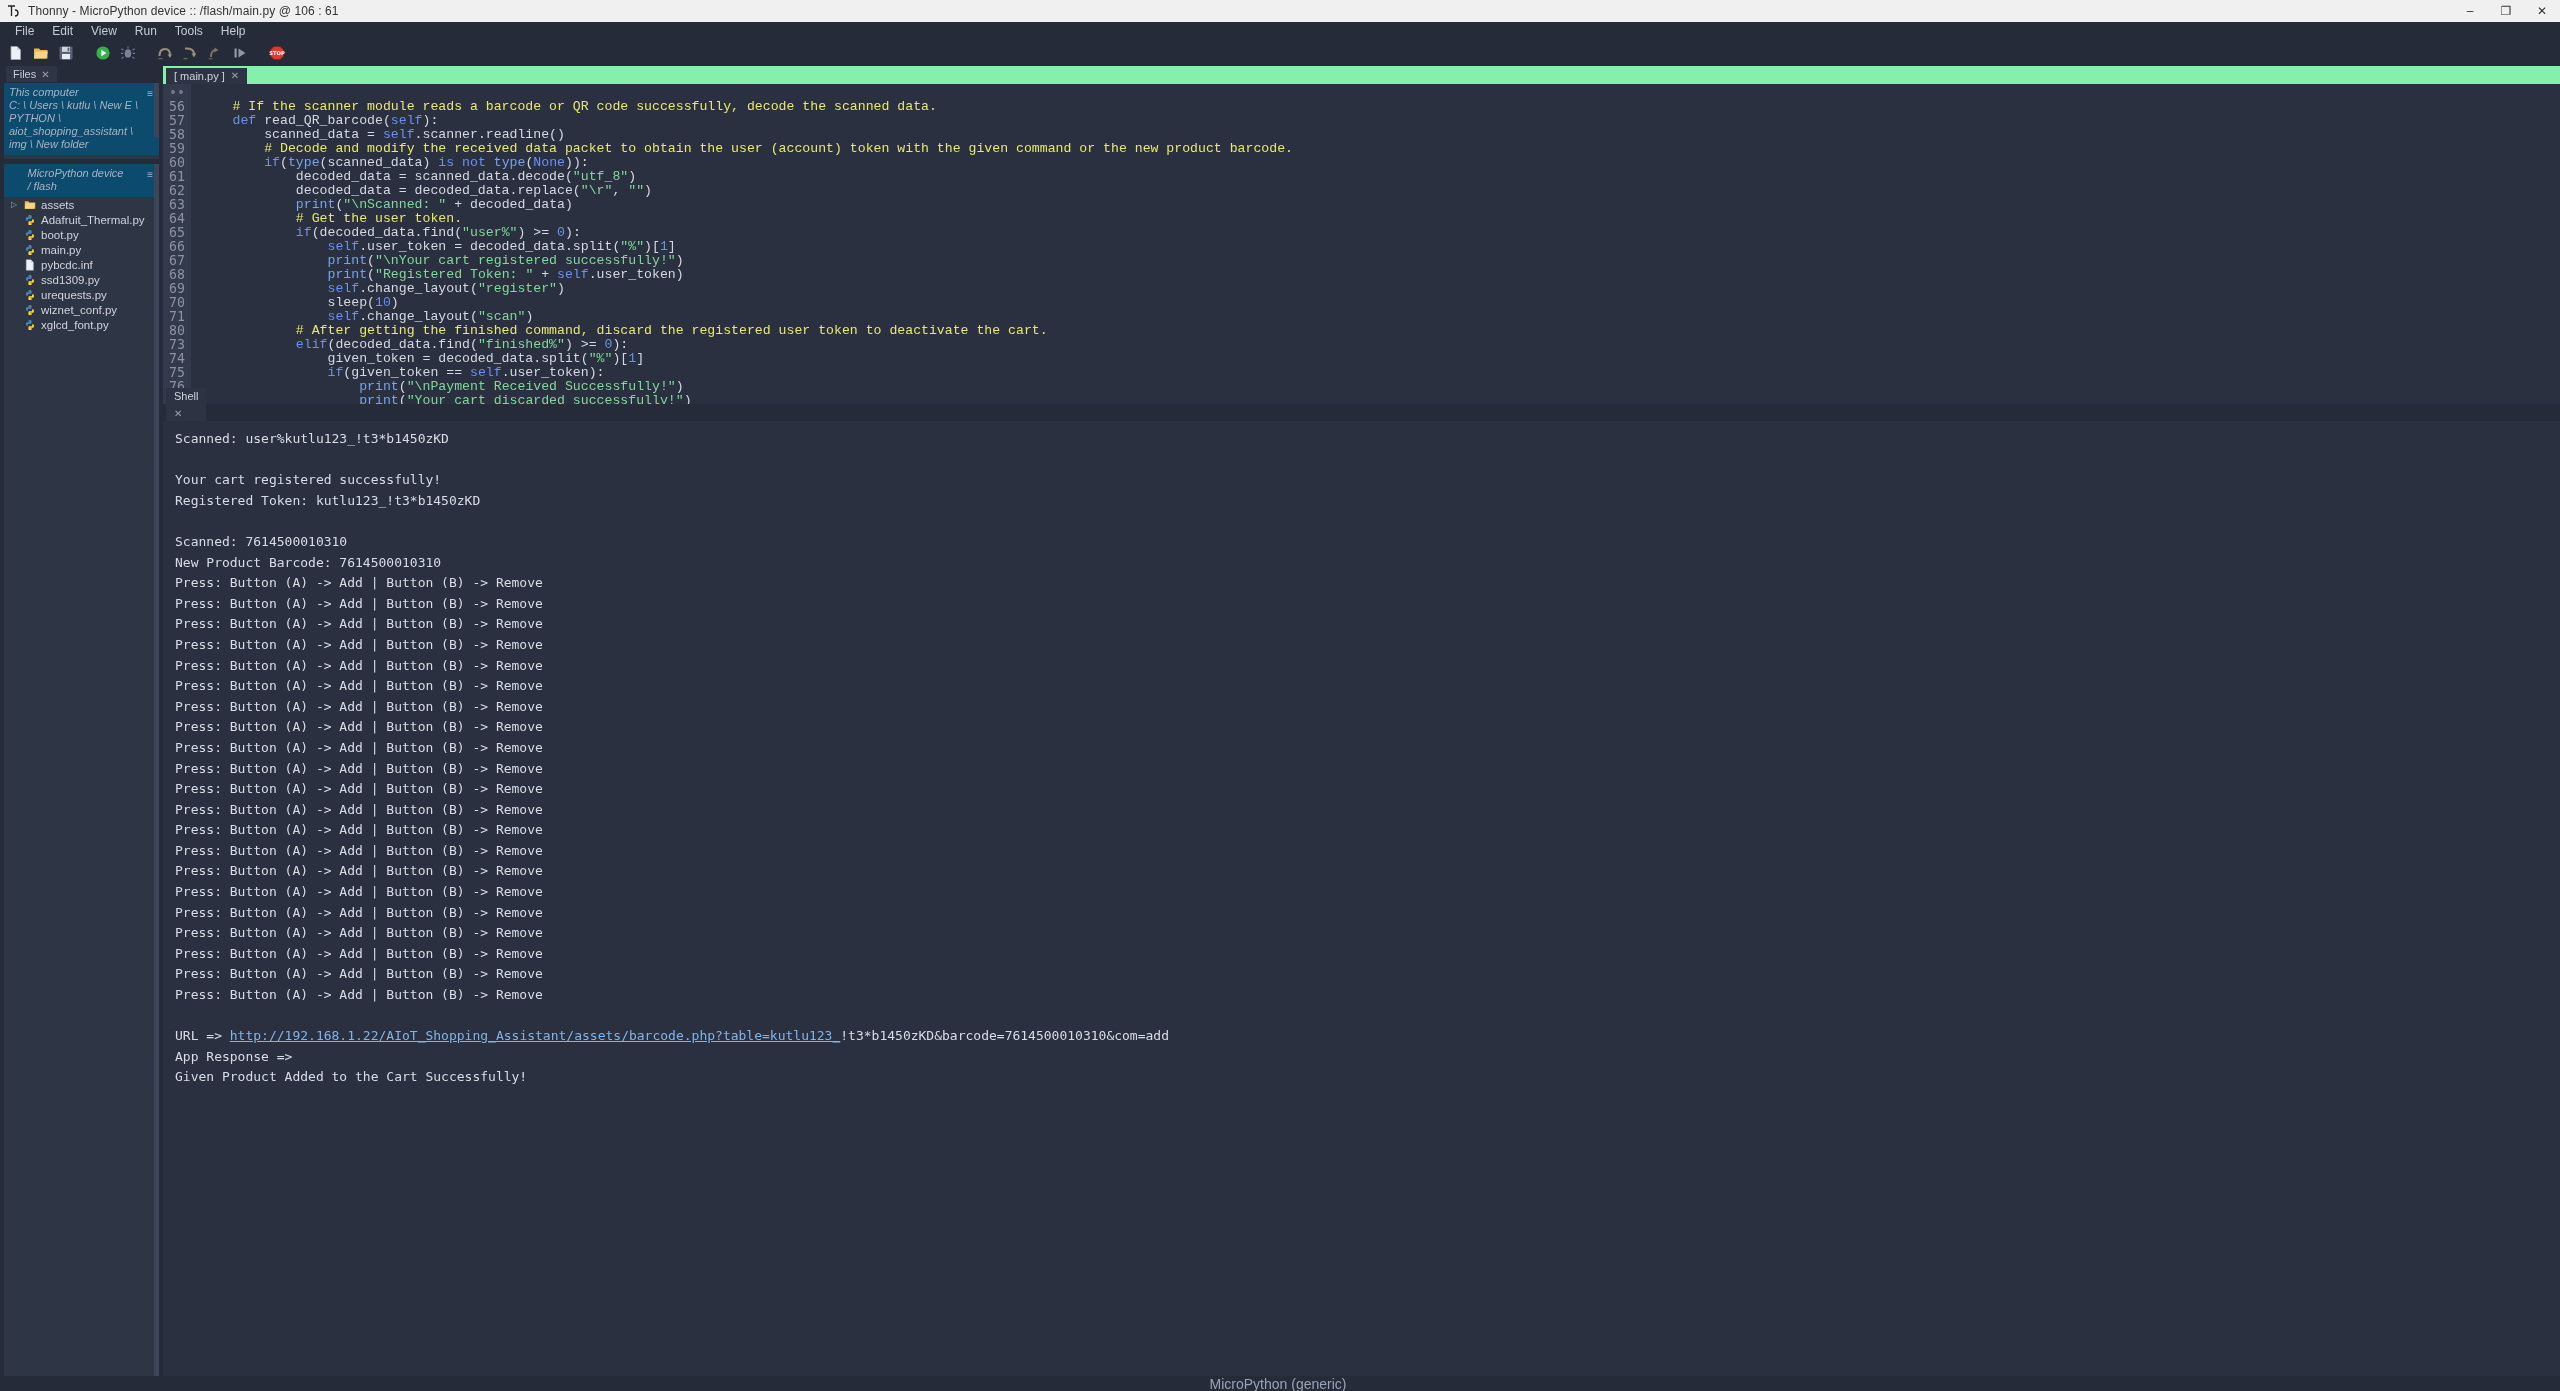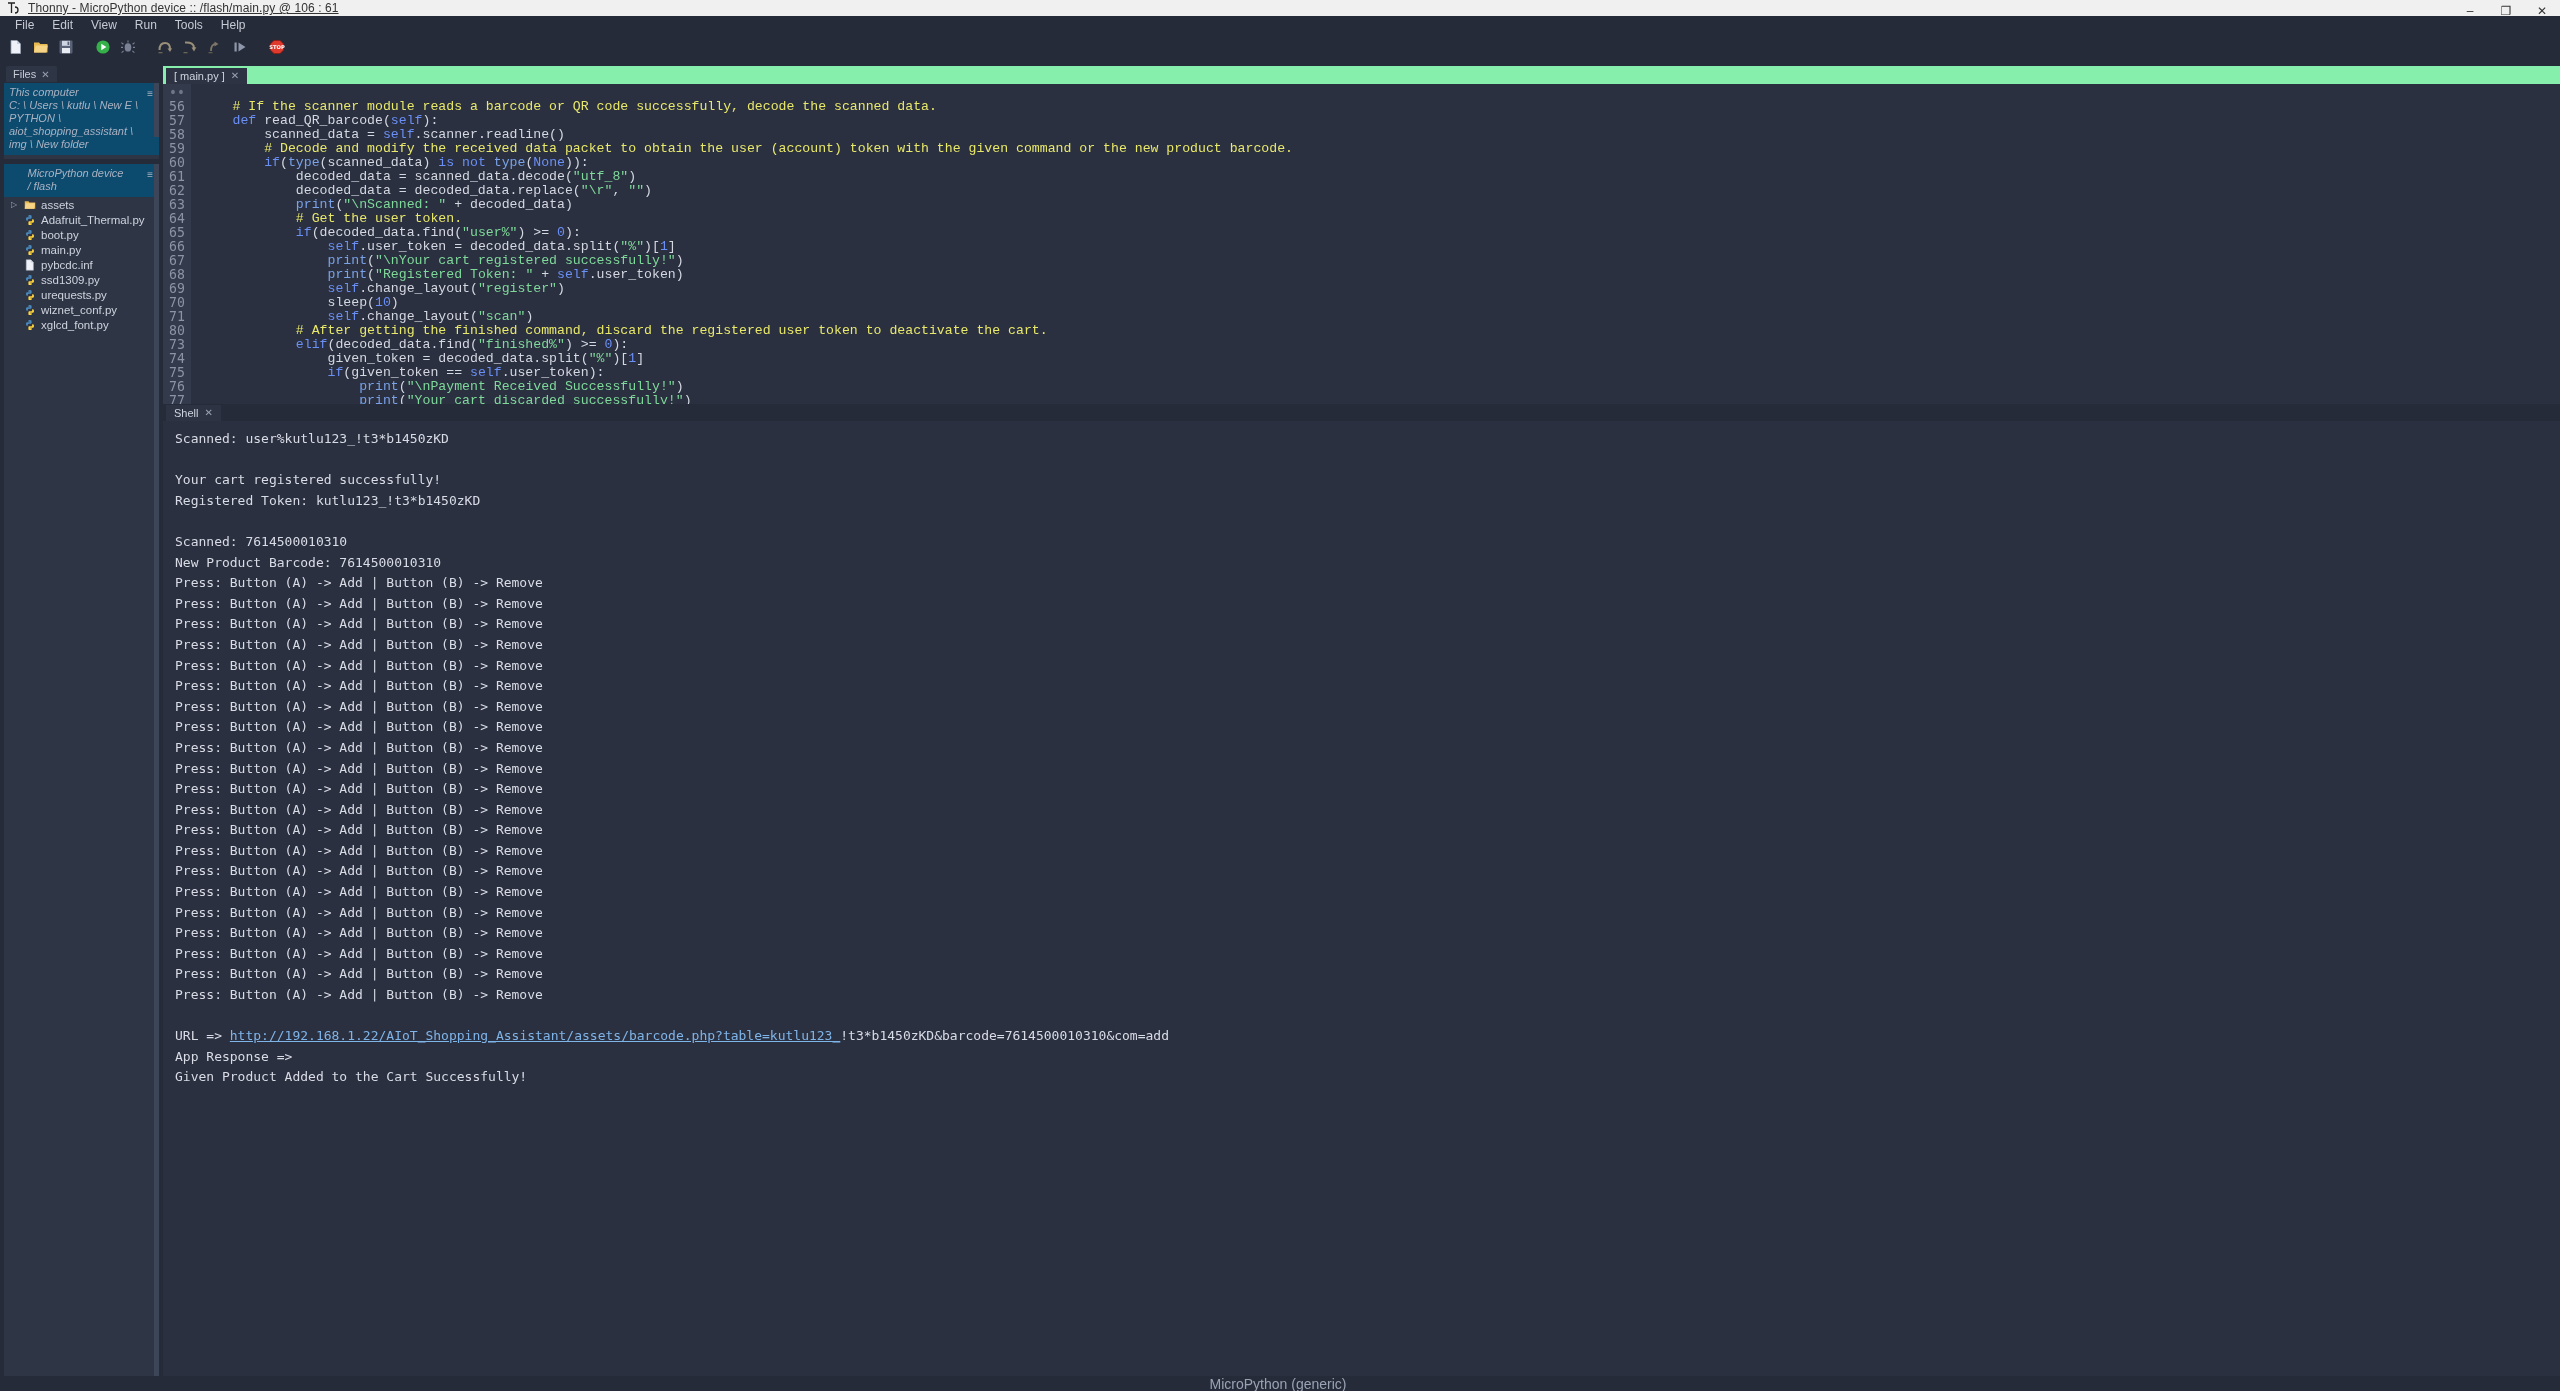--- a/index.html
+++ b/index.html
@@ -4,22 +4,22 @@
 <style>
   * { box-sizing: border-box; margin: 0; padding: 0; }
   html, body {
     width: 2560px; height: 1391px;
     background: #252b38;
     font-family: "Liberation Sans", sans-serif;
     overflow: hidden;
   }
   
   #titlebar {
-    height: 16px; background: #f0f0f0; display: flex; align-items: center;
-    padding-left: 6px; color: #333; font-size: 12px; position: relative; text-decoration: underline;
+    height: 22px; background: #f0f0f0; display: flex; align-items: center;
+    padding-left: 6px; color: #333; font-size: 12px; position: relative;
   }
   #titlebar .tb-icon { width: 16px; height: 16px; margin-right: 6px; flex: 0 0 auto;
     display:flex; align-items:center; justify-content:center; font-size:13px; color:#222; font-weight:bold;}
   #title-text { white-space: nowrap; letter-spacing: .1px; }
   #winbtns { position: absolute; right: 0; top: 0; height: 22px; display: flex; }
   #winbtns div { width: 36px; height: 22px; display: flex; align-items: center;
     justify-content: center; font-size: 12px; color: #333; }
   
   #menubar { height: 18px; background: #252b38; display: flex; align-items: center;
     padding-left: 6px; }
@@ -71,21 +71,21 @@
   .kw { color: #6a8ff5; }
   .cm { color: #e8e86a; }
   .st { color: #7fd99a; }
   .nm { color: #6a8ff5; }
   .bi { color: #7aa2e8; }
   
   #shellwrap { flex: 1 1 auto; display: flex; flex-direction: column; min-height: 0; }
   .sh-tabs { height: 17px; display: flex; align-items: flex-end; padding-left: 3px;
     background: #252b38; }
   .sh-tab { background: #2d3342; color: #cfd4e0; font-size: 11px; padding: 2px 8px;
-    display: flex; align-items: flex-start; gap: 6px; }
+    display: flex; align-items: flex-start; gap: 6px; flex-direction: column; }
   .sh-tab .x { font-size: 10px; color: #9aa3b4; }
   #shell { flex: 1 1 auto; background: #2b3040; color: #d8dce6; overflow: hidden;
     font-family: "DejaVu Sans Mono", monospace; font-size: 13px; line-height: 20.6px;
     padding: 8px 0 0 12px; white-space: pre; position: relative; }
   #shell .lnk { color: #7fb4e8; text-decoration: underline; }
   
   #statusbar { position: absolute; bottom: 0; left: 4px; right: 0; height: 15px;
     background: #252b38; color: #9aa3b4; font-size: 14px; display: flex;
     align-items: center; justify-content: center; padding-right: 8px; }
 </style>

